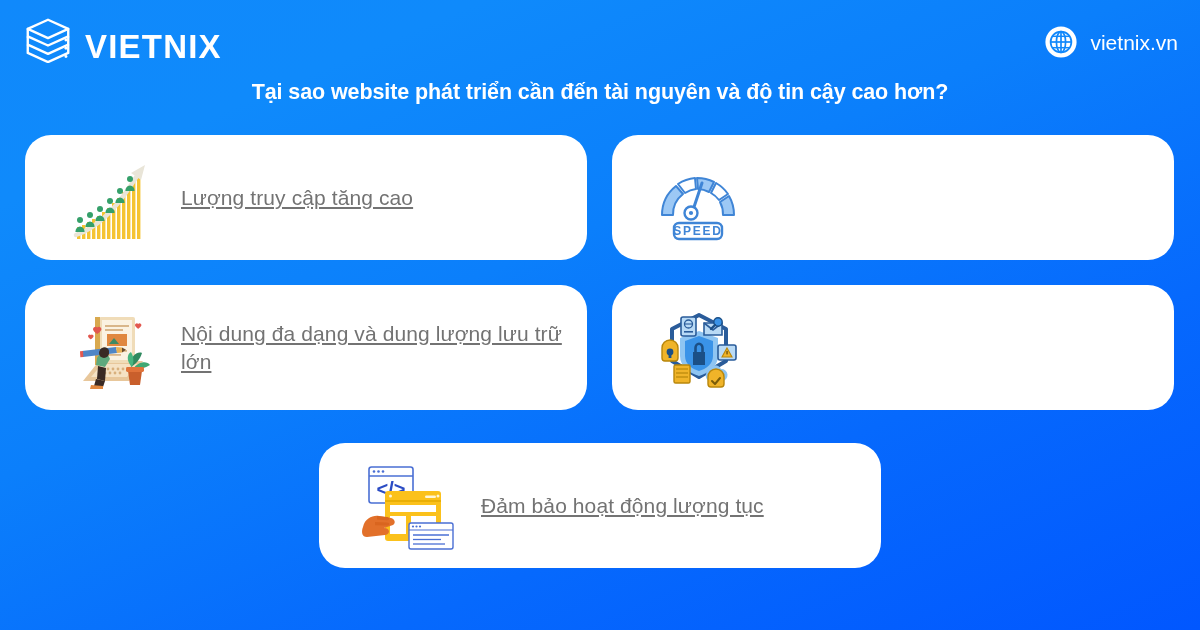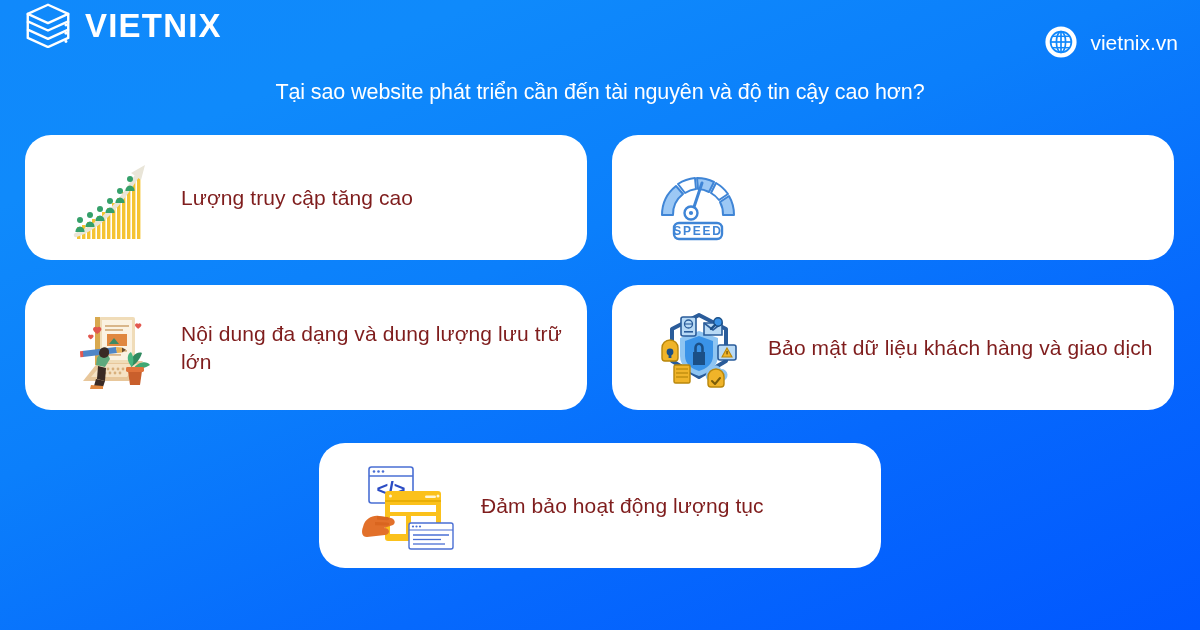--- a/index.html
+++ b/index.html
@@ -19,23 +19,23 @@
   
   .header {
     position: absolute;
     top: 0; left: 0; right: 0;
     height: 72px;
   }
 
   .brand {
     position: absolute;
     left: 24px;
-    top: 2px;
-    display: flex;
-    align-items: center;
+    top: 17px;
+    display: flex;
+    align-items: flex-end;
     gap: 13px;
   }
 
   .brand-logo { width: 48px; height: 46px; display: block; }
 
   .brand-word {
     color: #ffffff;
     font-size: 33px;
     font-weight: bold;
     letter-spacing: 1.2px;
@@ -60,21 +60,21 @@
   }
 
   
   .page-title {
     position: absolute;
     top: 80px;
     left: 0; right: 0;
     text-align: center;
     color: #ffffff;
     font-size: 21.5px;
-    font-weight: normal;
+    font-weight: bold;
     letter-spacing: -0.1px;
   }
 
   
   .grid {
     position: absolute;
     top: 135px;
     left: 25px;
     width: 1150px;
     display: flex;
@@ -103,23 +103,24 @@
     flex: 0 0 86px;
     display: flex;
     align-items: center;
     justify-content: center;
   }
 
   .card-icon svg { width: 100%; height: 100%; display: block; }
 
   .card-label {
     font-size: 21px;
-    color: #7f1d1d;
+    color: #737373;
     line-height: 1.32;
     letter-spacing: 0.1px;
+    text-decoration: underline;
   }
 
   .card-5 { padding-left: 36px; }
   .card-5 .card-icon { width: 100px; flex-basis: 100px; }
 </style>
 </head>
 <body>
 
 <div class="header">
 
@@ -310,21 +311,20 @@
         <g stroke="#b8860b" stroke-width="1.2">
           <line x1="20" y1="66" x2="32" y2="66"></line>
             <line x1="20" y1="70" x2="32" y2="70"></line>
           <line x1="20" y1="74" x2="32" y2="74"></line>
         </g>
         <path d="M52 68 a7 7 0 0 1 13 -2 a6 6 0 0 1 1 12 h-13 a6 6 0 0 1 -1 -10z" fill="#8fc5f2"></path>
         <path d="M52 74 a8 8 0 0 1 16 0 v7 a3 3 0 0 1 -3 3 h-10 a3 3 0 0 1 -3 -3 z" fill="#f0b429" stroke="#b8860b" stroke-width="1.4"></path>
         <path d="M56 78 l3 3 5 -6" fill="none" stroke="#7a5c08" stroke-width="2" stroke-linecap="round" stroke-linejoin="round"></path>
       </svg>
     </span>
-    <span class="card-label">Bảo mật dữ liệu khách hàng và giao dịch</span>
   </div>
 
   <div class="card card-5 wide-center">
     <span class="card-icon">
       <svg viewBox="0 0 100 90">
         <rect x="14" y="6" width="44" height="36" rx="2.5" fill="#ffffff" stroke="#4a6fd4" stroke-width="1.6"></rect>
         <line x1="14" y1="15" x2="58" y2="15" stroke="#4a6fd4" stroke-width="1.3"></line>
         <g fill="#4a6fd4">
             <circle cx="19" cy="10.5" r="1.3"></circle>
             <circle cx="23.5" cy="10.5" r="1.3"></circle>

